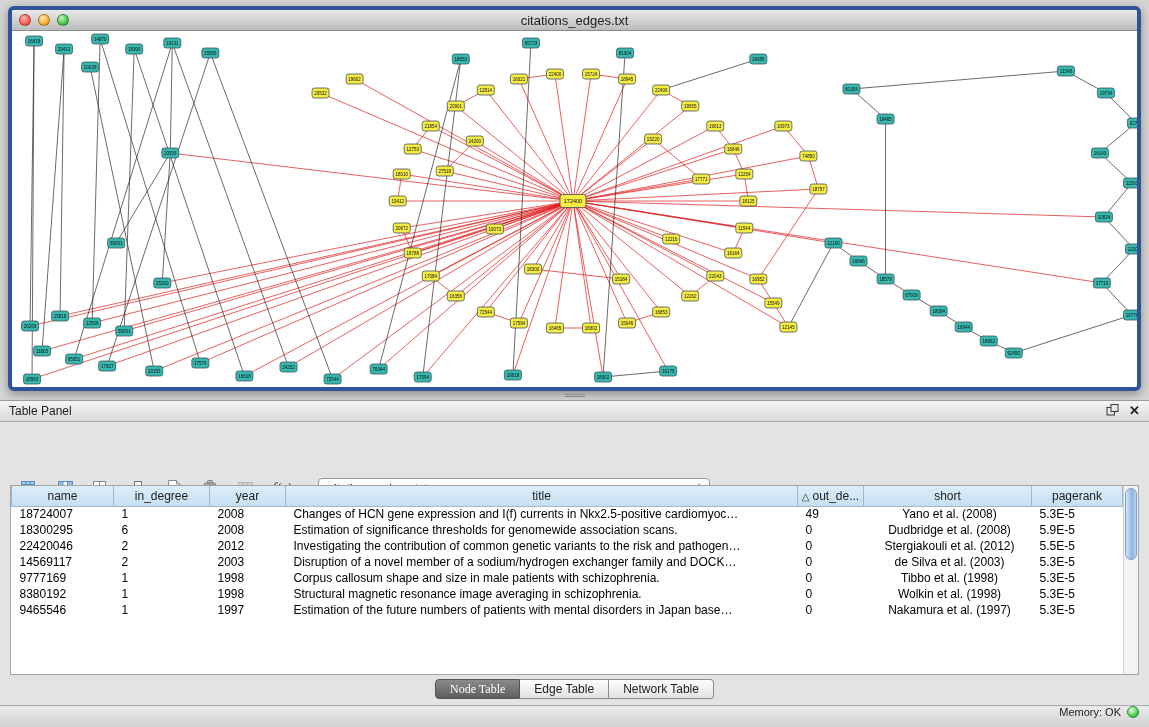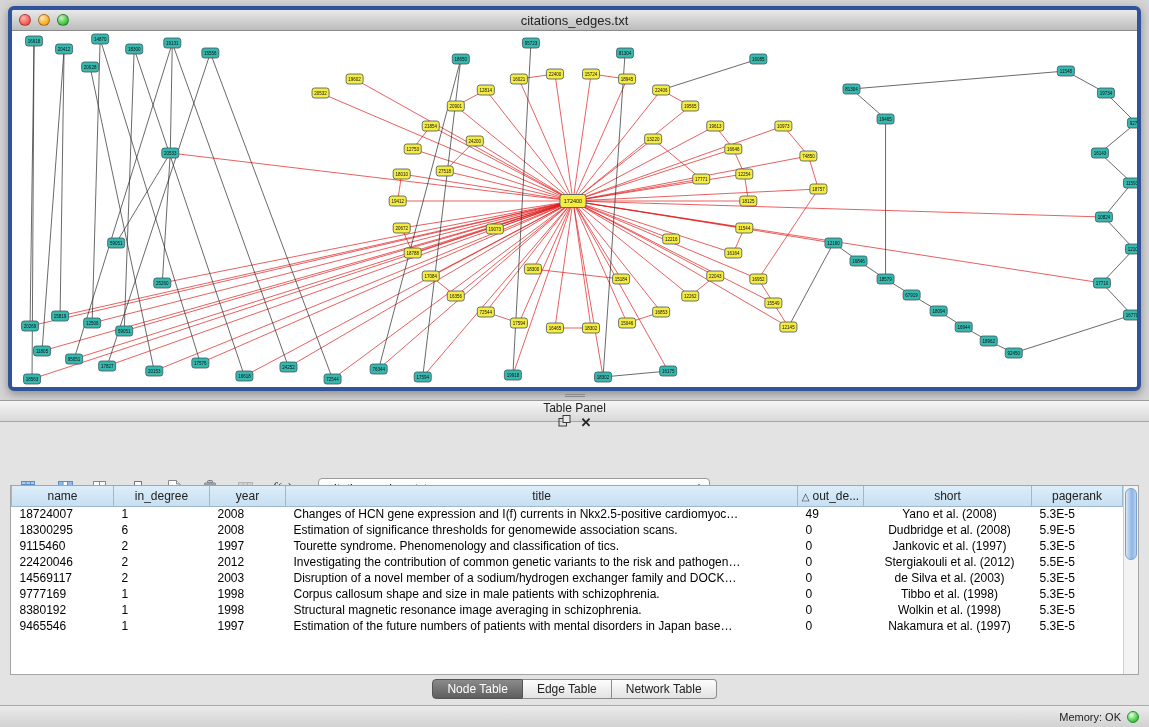--- a/index.html
+++ b/index.html
@@ -24,21 +24,21 @@
 
   
   .splitter-handle { position:absolute; top:393px; left:565px; width:20px; height:5px; }
   .splitter-handle i { display:block; height:1px; background:#8a8a8a; margin-top:1px; }
 
   
   .table-panel { position:absolute; top:400px; left:0; right:0; bottom:0;
     background:#e3e3e3; border-top:1px solid #9b9b9b; }
   .panel-titlebar { height:21px; background:linear-gradient(#f6f6f6,#d8d8d8);
     border-bottom:1px solid #a6a6a6; display:flex; align-items:center;
-    justify-content:space-between; padding:0 9px;flex-direction:column; }
+    justify-content:space-between; padding:0 9px; }
   .panel-title { font-size:12px; color:#222; }
   .panel-title-icons { display:flex; gap:10px; align-items:center; }
   .float-btn, .closep-btn { background:none; border:none; cursor:default; line-height:1; }
   .closep-btn { font-size:13px; font-weight:bold; color:#222; }
 
   .toolbar-row { position:absolute; top:46px; left:16px; height:30px;
     display:flex; align-items:center; gap:8px;margin-top:27px; }
   .tbtn { width:28px; height:26px; background:none; border:none; display:flex;
     align-items:center; justify-content:center; }
   .fx { font-family:"Liberation Serif", serif; font-style:italic; font-size:14px; color:#222; }
@@ -72,25 +72,25 @@
   .vthumb { position:absolute; top:2px; left:1px; width:12px; height:72px;
     border-radius:6px; border:1px solid #7d9fcc;
     background:linear-gradient(90deg,#d6e6f8,#8fb5e4 60%,#b9d2ef); }
 
   .tabs { position:absolute; top:278px; left:0; right:0; display:flex; justify-content:center; }
   .tab { height:20px; padding:0 14px; font-size:12px; border:1px solid #8c8c8c;
     background:linear-gradient(#fdfdfd,#e2e2e2); color:#222; }
   .tab.first { border-radius:4px 0 0 4px; }
   .tab.last  { border-radius:0 4px 4px 0; border-left:none; }
   .tab.mid   { border-left:none; }
-  .tab.active { background:linear-gradient(#8b8b8b,#5e5e5e); color:#fff; border-color:#555; }
+  .tab.active { background:linear-gradient(#8b8b8b,#5e5e5e); color:#fff; border-color:#555;font-family:Liberation Serif, serif; }
 
   .statusbar { position:absolute; bottom:0; left:0; right:0; height:22px;
     background:linear-gradient(#ebebeb,#d2d2d2); border-top:1px solid #ababab;
-    display:flex; align-items:center; justify-content:flex-end; gap:6px;
+    display:flex; justify-content:flex-end; gap:6px;
     padding-right:10px; font-size:11px; color:#222; }
   .mem-orb { width:12px; height:12px; border-radius:50%; border:1px solid #2c8c36;
     background:radial-gradient(circle at 35% 30%, #eaffe8, #4ad24a 60%, #1f9e2c); }
 </style>
 </head>
 <body>
 
 <div class="graph-window">
   <div class="titlebar">
     <div class="traffic">
@@ -576,29 +576,20 @@
           <tr>
             <td>18300295</td>
             <td>6</td>
             <td>2008</td>
             <td>Estimation of significance thresholds for genomewide association scans.</td>
             <td>0</td>
             <td>Dudbridge et al. (2008)</td>
             <td>5.9E-5</td>
           </tr>
           <tr>
-            <td>9115460</td>
-            <td>2</td>
-            <td>1997</td>
-            <td>Tourette syndrome. Phenomenology and classification of tics.</td>
-            <td>0</td>
-            <td>Jankovic et al. (1997)</td>
-            <td>5.3E-5</td>
-          </tr>
-          <tr>
             <td>22420046</td>
             <td>2</td>
             <td>2012</td>
             <td>Investigating the contribution of common genetic variants to the risk and pathogen…</td>
             <td>0</td>
             <td>Stergiakouli et al. (2012)</td>
             <td>5.5E-5</td>
           </tr>
           <tr>
             <td>14569117</td>

